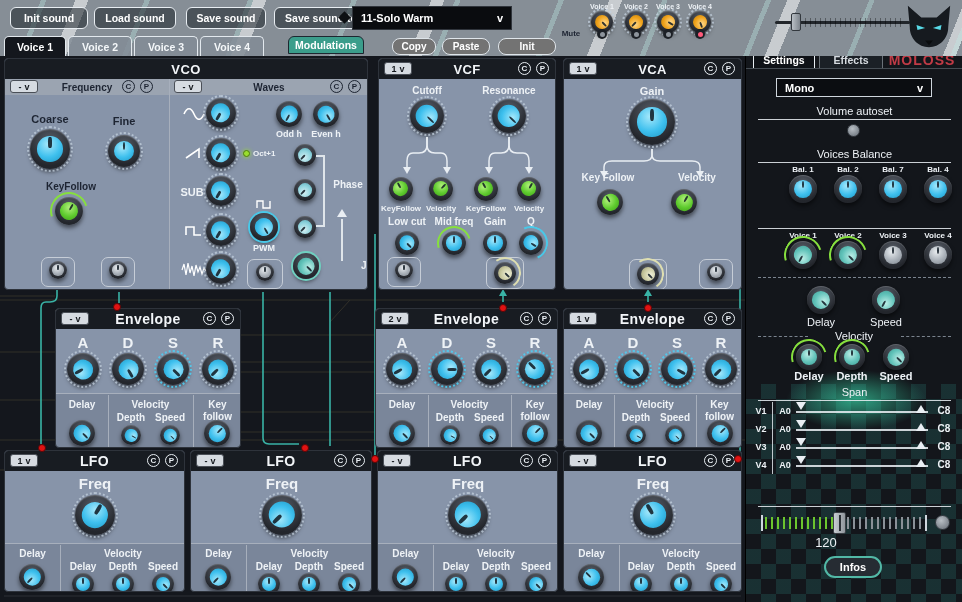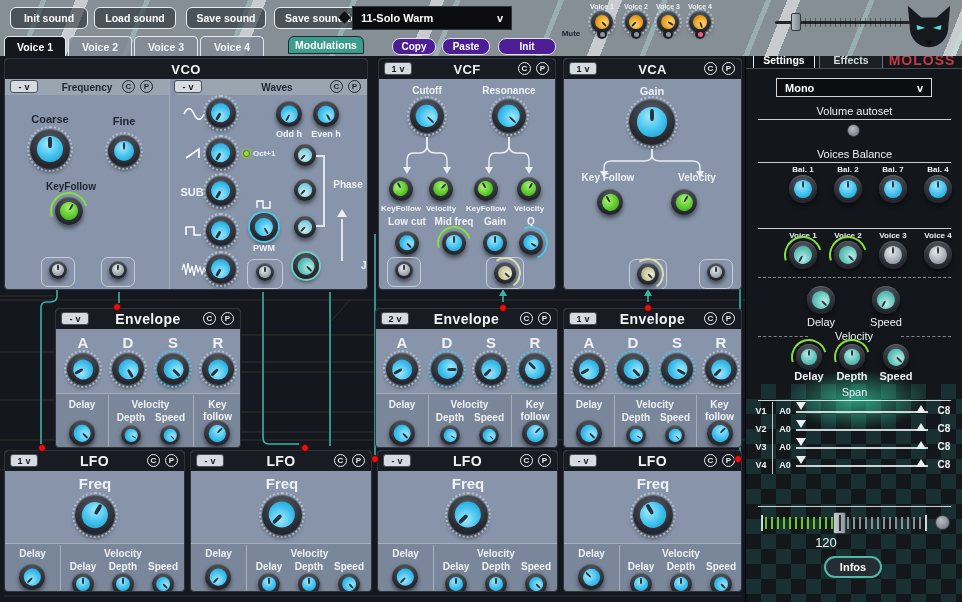--- a/index.html
+++ b/index.html
@@ -63,21 +63,21 @@
   .stripes1{position:absolute;inset:0;background:repeating-linear-gradient(112deg,transparent 0 70px,rgba(255,255,255,.55) 70px 82px,transparent 82px 165px);pointer-events:none;}
   .stripes2{position:absolute;inset:0;background:repeating-linear-gradient(112deg,transparent 0 38px,rgba(190,236,230,.35) 38px 43px,transparent 43px 96px);pointer-events:none;}
   .tbtn{position:absolute;top:7px;height:22px;background:rgba(28,34,42,.55);border:1.5px solid #e9eef3;border-radius:6px;
         color:#fff;font-weight:bold;font-size:10.5px;display:flex;align-items:center;justify-content:center;}
   .preset{position:absolute;left:352px;top:6px;width:160px;height:24px;background:#0a0c0f;border:1px solid #30353c;
         color:#fff;font-weight:bold;font-size:11px;display:flex;align-items:center;justify-content:space-between;padding:0 8px;}
   .tab{position:absolute;top:36px;height:20px;display:flex;align-items:center;justify-content:center;
        font-weight:bold;font-size:10.5px;border:1px solid #e3e9ee;border-bottom:none;border-radius:5px 5px 0 0;}
   .tab.inact{background:rgba(130,140,151,.85);color:#f4f7f9;}
   .tab.act{background:#14171d;color:#fff;}
-  .abtn{position:absolute;top:38px;height:17px;background:#4c1d95;border:1.5px solid #dfe5ea;border-radius:8px;
+  .abtn{position:absolute;top:38px;height:17px;background:#737373;border:1.5px solid #dfe5ea;border-radius:8px;
         color:#fff;font-weight:bold;font-size:10px;display:flex;align-items:center;justify-content:center;}
   .mutebtn{position:absolute;width:10px;height:10px;border-radius:50%;background:#1c2026;display:flex;align-items:center;justify-content:center;}
   .mutebtn i{display:block;width:5px;height:5px;border-radius:50%;background:#8d949c;}
   .mutebtn.on i{background:#ff5a7a;}
 
   
   .rp{position:absolute;left:745px;top:48px;width:217px;height:554px;background:#13161b;border-left:1px solid #000;z-index:4;}
   .rp>*{z-index:1;}
   .hr{position:absolute;height:1px;background:rgba(236,241,246,.85);}
   .dash{position:absolute;border-top:1px dashed rgba(150,160,172,.8);height:0;}
@@ -143,21 +143,21 @@
         <span>-</span>
         <span>v</span>
       </div>
     <div class="cp dk" style="right:232px;top:21px;">
         <span>C</span>
       </div>
     <div class="cp dk" style="right:214px;top:21px;">
         <span>P</span>
       </div>
 
-    <div class="subhead" style="left:172px;top:20px;width:200px;">
+    <div class="subhead" style="left:164px;top:20px;width:200px;">
         <span>Waves</span>
       </div>
     <div class="dd" style="left:169px;top:21px;">
         <span>-</span>
         <span>v</span>
       </div>
     <div class="cp dk" style="right:24px;top:21px;">
         <span>C</span>
       </div>
     <div class="cp dk" style="right:6px;top:21px;">

